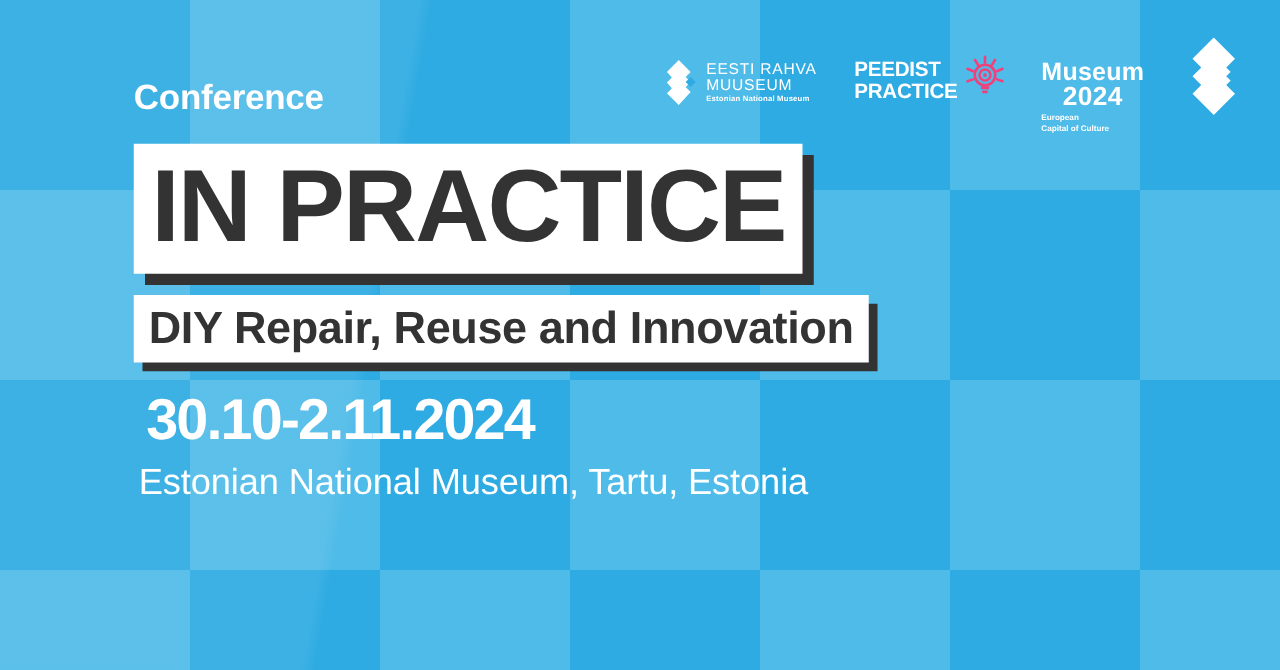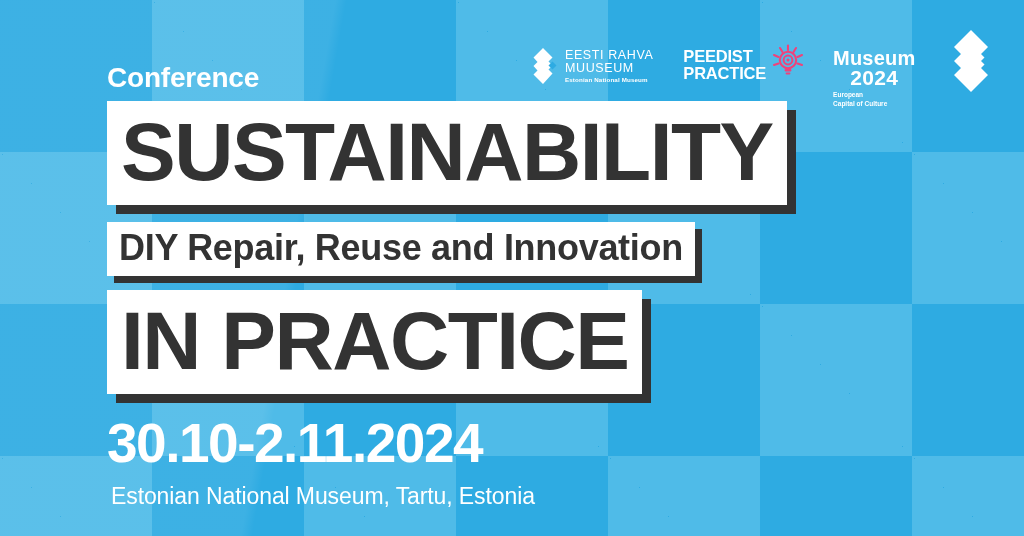--- a/index.html
+++ b/index.html
@@ -131,28 +131,28 @@
 
   #title-3 { margin-top:17px; box-shadow:7px 7px 0 0 #333333; }
   #title-3 .txt {
     font-size:36px; line-height:1.0;
     letter-spacing:-.3px;
     padding:8px 12px 10px 12px;
   }
 
   #date-line {
     color:#fff; font-weight:700;
-    font-size:55px; line-height:1;
+    font-size:46px; line-height:1;
     letter-spacing:-1.5px;
-    margin-top:22px; margin-left:0;
+    margin-top:22px; margin-left:10px;
   }
 
   #venue-line {
     color:#fff; font-weight:400;
-    font-size:23px; line-height:1;
+    font-size:29px; line-height:1;
     letter-spacing:-.1px;
     margin-top:14px; margin-left:4px;
   }
 </style>
 </head>
 <body>
 
 <div id="banner">
 
   <div id="bg-pattern"></div>
@@ -216,30 +216,27 @@
         <span>Capital of Culture</span>
       </div>
     </div>
 
   </div>
 
   <div id="content">
 
     <div id="kicker">Conference</div>
 
-    <div class="plaque" id="title-1">
-      <span class="txt">SUSTAINABILITY</span>
+
+    <div class="plaque" id="title-2">
+      <span class="txt">IN PRACTICE</span>
     </div>
 
     <div class="plaque" id="title-3">
       <span class="txt">DIY Repair, Reuse and Innovation</span>
     </div>
 
-    <div class="plaque" id="title-2">
-      <span class="txt">IN PRACTICE</span>
-    </div>
-
     <div id="date-line">30.10-2.11.2024</div>
     <div id="venue-line">Estonian National Museum, Tartu, Estonia</div>
 
   </div>
 
 </div>
 
 </body></html>

